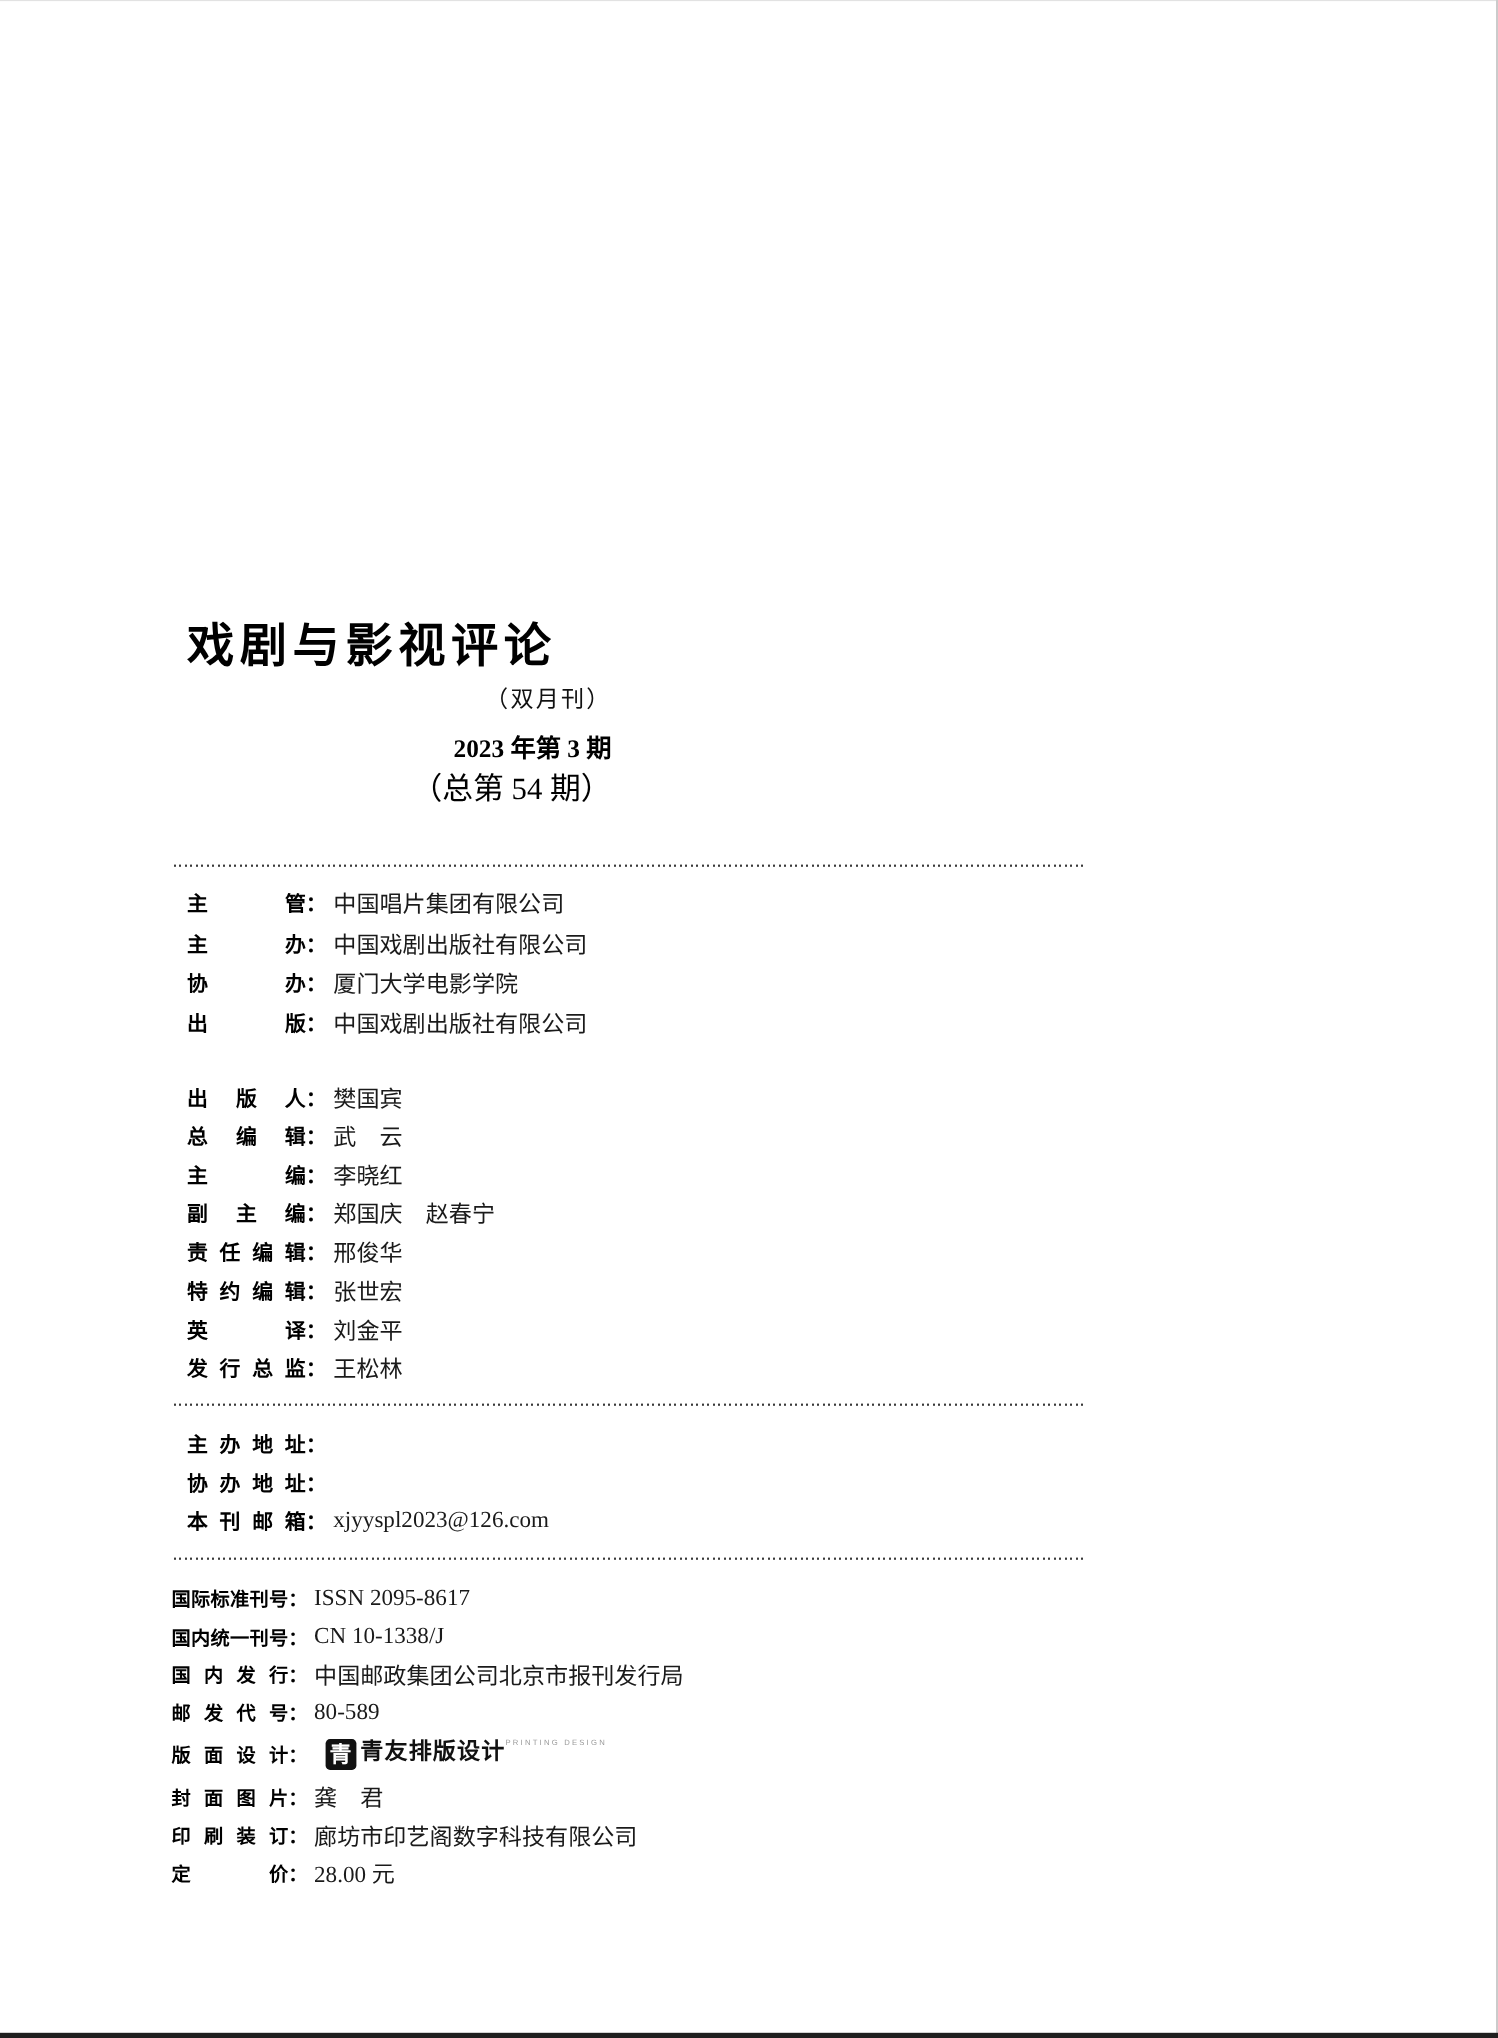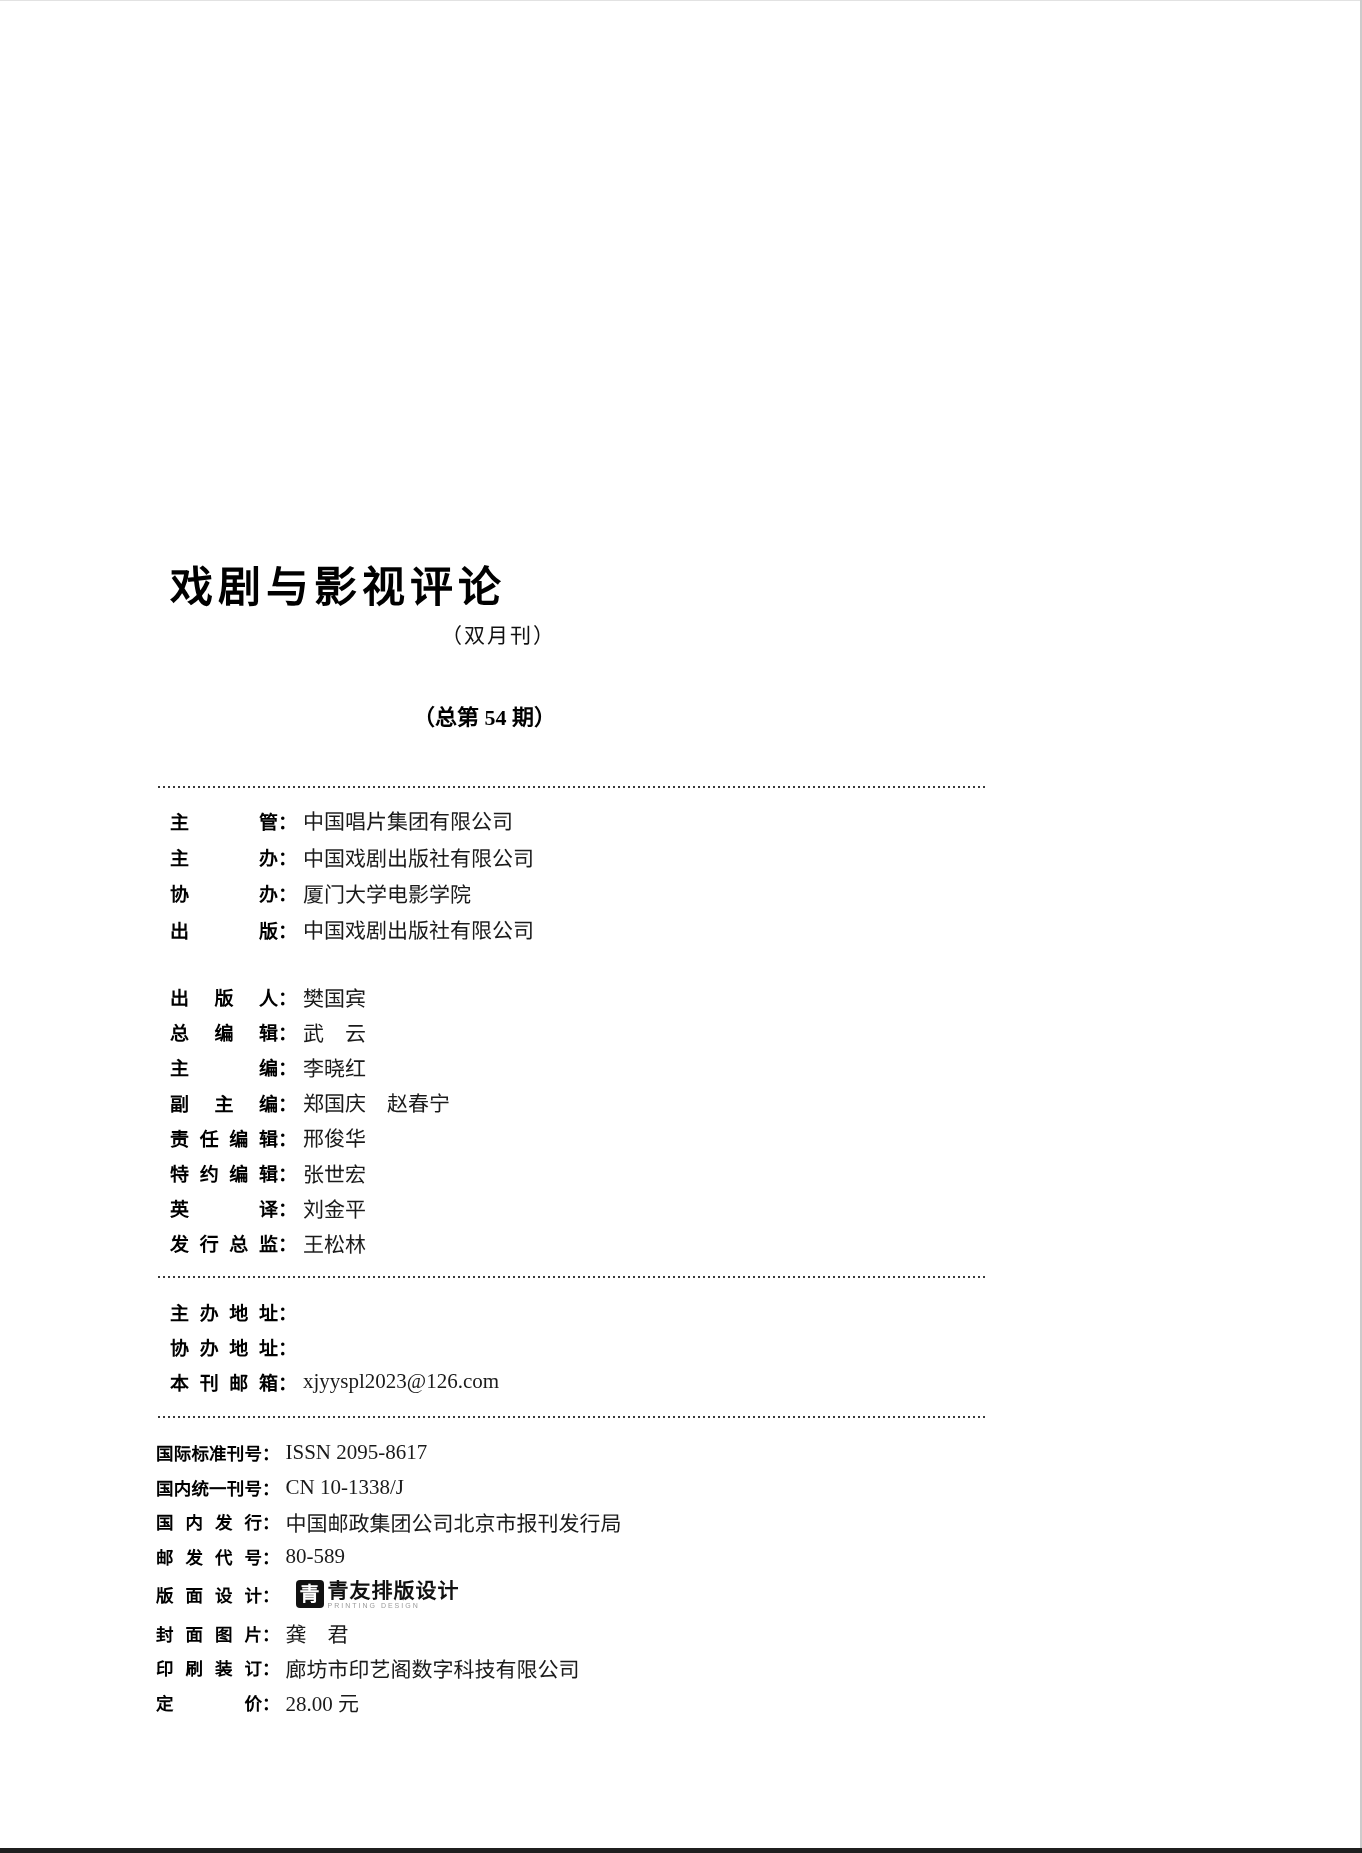--- a/index.html
+++ b/index.html
@@ -18,21 +18,21 @@
   
   .journal-title{
     position:absolute;left:170px;top:552px;margin:0;
     font-family:"DejaVu Serif", serif;
     font-size:43px;font-weight:bold;letter-spacing:5px;color:#000;
     white-space:nowrap;
   }
   .center-line{position:absolute;left:156px;width:400px;text-align:right;white-space:nowrap;}
   .subtitle-line{top:622px;height:28px;line-height:28px;font-size:21px;letter-spacing:2px;color:#111;}
   .issue-line{top:667px;height:28px;line-height:28px;font-size:23px;font-weight:bold;color:#000;}
-  .volume-line{top:704px;height:28px;line-height:28px;font-size:22px;font-weight:bold;color:#000;}
+  .volume-line{top:704px;height:28px;line-height:28px;font-size:28px;font-weight:normal;color:#000;}
 
   
   .dotted{
     position:absolute;left:158px;width:830px;height:2px;
     background:repeating-linear-gradient(to right,#3a3a3a 0 1.6px,transparent 1.6px 5px);
     background-position:center;
   }
   .sep1{top:786px;} .sep2{top:1276px;} .sep3{top:1416px;}
 
   
@@ -66,40 +66,41 @@
     font-size:21px;color:#1a1a1a;
   }
 
   
   .logo{display:inline-flex;align-items:flex-start;margin-left:16px;}
   .logo-seal{
     flex:none;width:28px;height:28px;background:#111;color:#fff;
     border-radius:4px;display:inline-flex;align-items:center;justify-content:center;
     font-family:"DejaVu Serif", serif;font-weight:bold;font-size:20px;line-height:1;
   }
-  .logo-col{display:inline-flex;flex-direction:column;margin-left:4px;}
+  .logo-col{display:inline-flex;flex-direction:row;margin-left:4px;}
   .logo-text{
     font-family:"DejaVu Serif", serif;font-weight:bold;font-size:21px;
     line-height:22px;color:#111;letter-spacing:1px;
   }
   .logo-sub{
     font-family:"Liberation Sans", sans-serif;font-size:7px;letter-spacing:2px;
     color:#9a9a9a;line-height:8px;
   }
 </style>
 </head>
 <body>
 
 <div class="page">
 
   <div class="edge-top"></div>
   <div class="edge-right"></div>
 
   <h1 class="journal-title">戏剧与影视评论</h1>
   <div class="center-line subtitle-line">（双月刊）</div>
+  <div class="center-line issue-line">2023 年第 3 期</div>
   <div class="center-line volume-line">（总第 54 期）</div>
 
   <div class="dotted sep1"></div>
 
   <section class="block blk-governance">
     <div class="row">
       <span class="lbl">
           <span>主</span>
           <span>管</span>
         </span>

